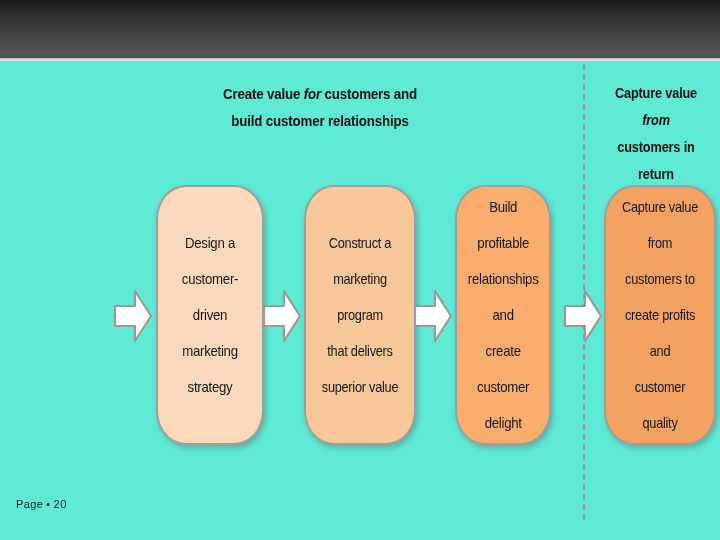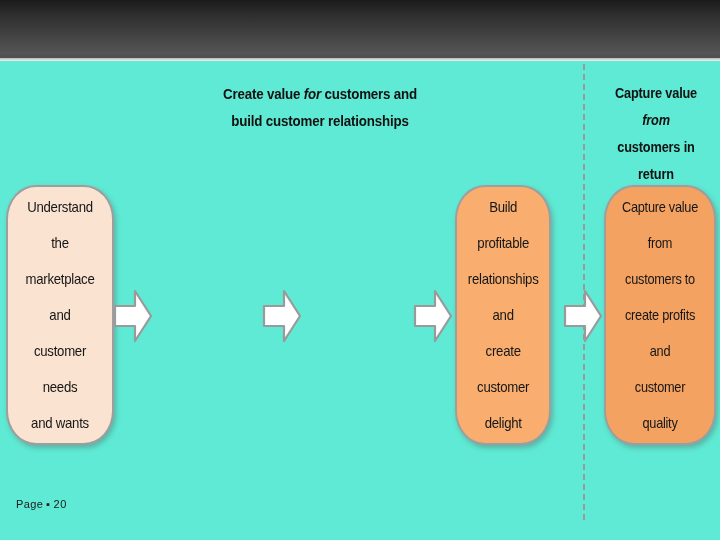--- a/index.html
+++ b/index.html
@@ -169,42 +169,50 @@
 
   <div class="heading" id="heading-right">
     <div>
       <span>Capture value </span><em>from</em><span></span>
     </div>
     <div>customers in return</div>
   </div>
 
   <div id="flow">
 
-    <div class="pbox" id="box-0">
-      <div class="ptext">
-        <div>Understand the</div>
-        <div>marketplace and</div>
-        <div>customer needs</div>
-        <div>and wants</div>
-      </div>
-    </div>
 
     <div class="arrow" id="arrow-0">
       <svg viewBox="0 0 42 62" xmlns="http://www.w3.org/2000/svg">
         <path d="M3 21 L23 21 L23 6 L39 31 L23 56 L23 41 L3 41 Z" fill="#ffffff" stroke="#9a9a9a" stroke-width="2.2" stroke-linejoin="round"></path>
       </svg>
     </div>
 
+    <div class="pbox" id="box-1">
+      <div class="ptext">
+        <div>Design a</div>
+        <div>customer-driven</div>
+        <div>marketing</div>
+        <div>strategy</div>
+      </div>
+    </div>
 
     <div class="arrow" id="arrow-1">
       <svg viewBox="0 0 42 62" xmlns="http://www.w3.org/2000/svg">
         <path d="M3 21 L23 21 L23 6 L39 31 L23 56 L23 41 L3 41 Z" fill="#ffffff" stroke="#9a9a9a" stroke-width="2.2" stroke-linejoin="round"></path>
       </svg>
     </div>
 
+    <div class="pbox" id="box-2">
+      <div class="ptext">
+        <div>Construct a</div>
+        <div>marketing program</div>
+        <div>that delivers</div>
+        <div>superior value</div>
+      </div>
+    </div>
 
     <div class="arrow" id="arrow-2">
       <svg viewBox="0 0 42 62" xmlns="http://www.w3.org/2000/svg">
         <path d="M3 21 L23 21 L23 6 L39 31 L23 56 L23 41 L3 41 Z" fill="#ffffff" stroke="#9a9a9a" stroke-width="2.2" stroke-linejoin="round"></path>
       </svg>
     </div>
 
     <div class="pbox" id="box-3">
       <div class="ptext">
         <div>Build profitable</div>

